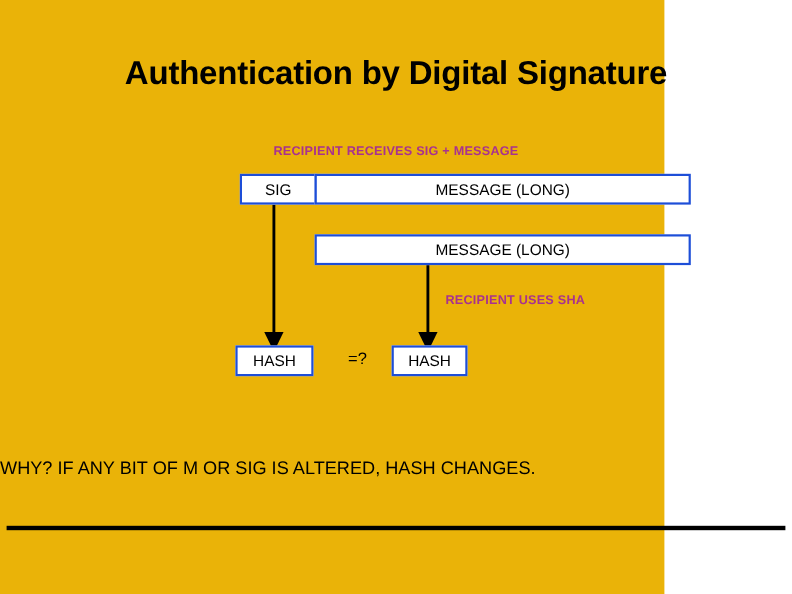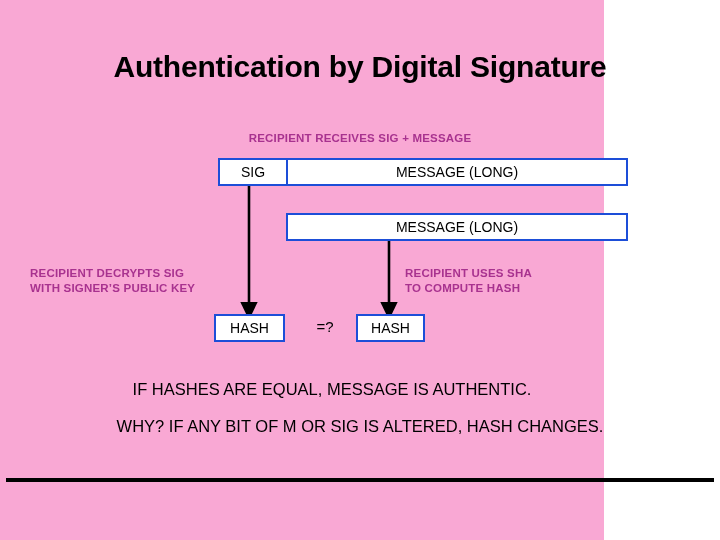--- a/index.html
+++ b/index.html
@@ -11,21 +11,21 @@
     width: 720px;
     height: 540px;
     font-family: "Liberation Sans", sans-serif;
     color: #000000;
     overflow: hidden;
   }
   .slide {
     position: relative;
     width: 604px;
     height: 540px;
-    background: #f9a8d4;
+    background: #eab308;
   }
 
   
   .slide-title {
     position: absolute;
     left: 0;
     top: 50px;
     width: 720px;
     text-align: center;
     font-size: 30px;
@@ -104,21 +104,21 @@
   }
 
   
   .concl {
     position: absolute;
     font-size: 16.5px;
     color: #000000;
     white-space: nowrap;
   }
   .concl-1 { left: 0; top: 380px; width: 664px; text-align: center; }
-  .concl-2 { left: 0; top: 417px; width: 720px; text-align: center; }
+  .concl-2 { left: 0; top: 417px; width: 720px; }
 
   
   .bottom-rule {
     position: absolute;
     left: 6px;
     top: 478px;
     width: 708px;
     height: 4px;
     background: #000000;
   }
@@ -141,35 +141,29 @@
     <line x1="249" y1="186" x2="249" y2="310" stroke="#000000" stroke-width="2.6" marker-end="url(#arrowhead)"></line>
     <line x1="389" y1="241" x2="389" y2="310" stroke="#000000" stroke-width="2.6" marker-end="url(#arrowhead)"></line>
   </svg>
 
   <div class="box box-sig">SIG</div>
 
   <div class="box box-msg-top">MESSAGE (LONG)</div>
 
   <div class="box box-msg-mid">MESSAGE (LONG)</div>
 
-  <div class="annot annot-left">
-    <div>RECIPIENT DECRYPTS SIG</div>
-    <div>WITH SIGNER’S PUBLIC KEY</div>
-  </div>
 
   <div class="annot annot-right">
     <div>RECIPIENT USES SHA</div>
-    <div>TO COMPUTE HASH</div>
   </div>
 
   <div class="box box-hash-left">HASH</div>
 
   <div class="eq-mark">=?</div>
 
   <div class="box box-hash-right">HASH</div>
 
-  <div class="concl concl-1">IF HASHES ARE EQUAL, MESSAGE IS AUTHENTIC.</div>
 
   <div class="concl concl-2">WHY?  IF ANY BIT OF M OR SIG IS ALTERED, HASH CHANGES.</div>
 
   <div class="bottom-rule"></div>
 
 </div>
 
 </body></html>

